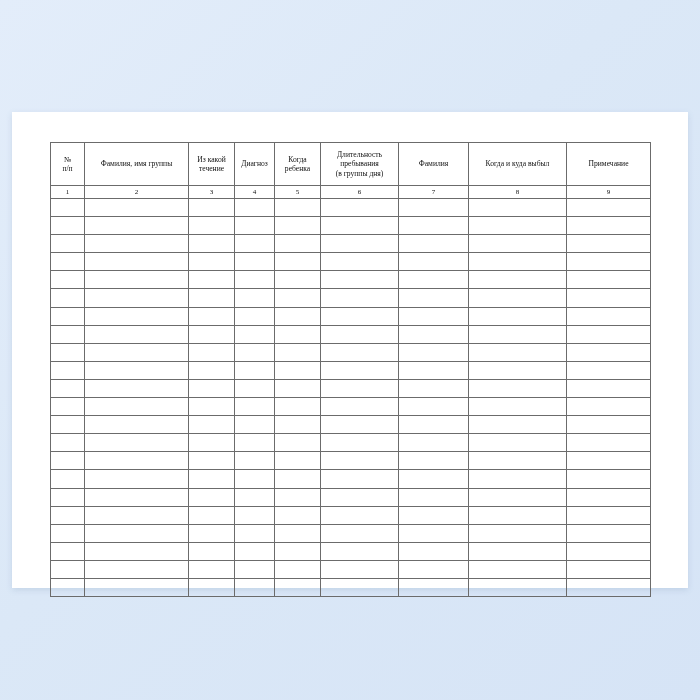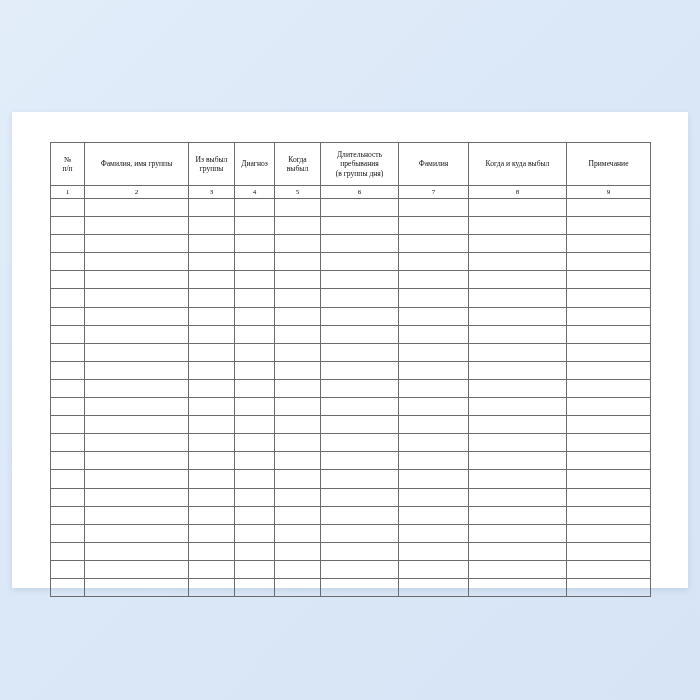--- a/index.html
+++ b/index.html
@@ -95,29 +95,29 @@
         <thead>
           <tr>
             <th class="hdr-lines">
               <span>№</span>
               <span>п/п</span>
             </th>
             <th class="hdr-lines">
               <span>Фамилия, имя группы</span>
             </th>
             <th class="hdr-lines">
-              <span>Из выбыл</span>
-              <span>группы</span>
+              <span>Из какой</span>
+              <span>течение</span>
             </th>
             <th class="hdr-lines">
               <span>Диагноз</span>
             </th>
             <th class="hdr-lines">
               <span>Когда</span>
-              <span>выбыл</span>
+              <span>ребенка</span>
             </th>
             <th class="hdr-lines">
               <span>Длительность</span>
               <span>пребывания</span>
               <span>(в группы дня)</span>
             </th>
             <th class="hdr-lines">
               <span>Фамилия</span>
             </th>
             <th class="hdr-lines">

